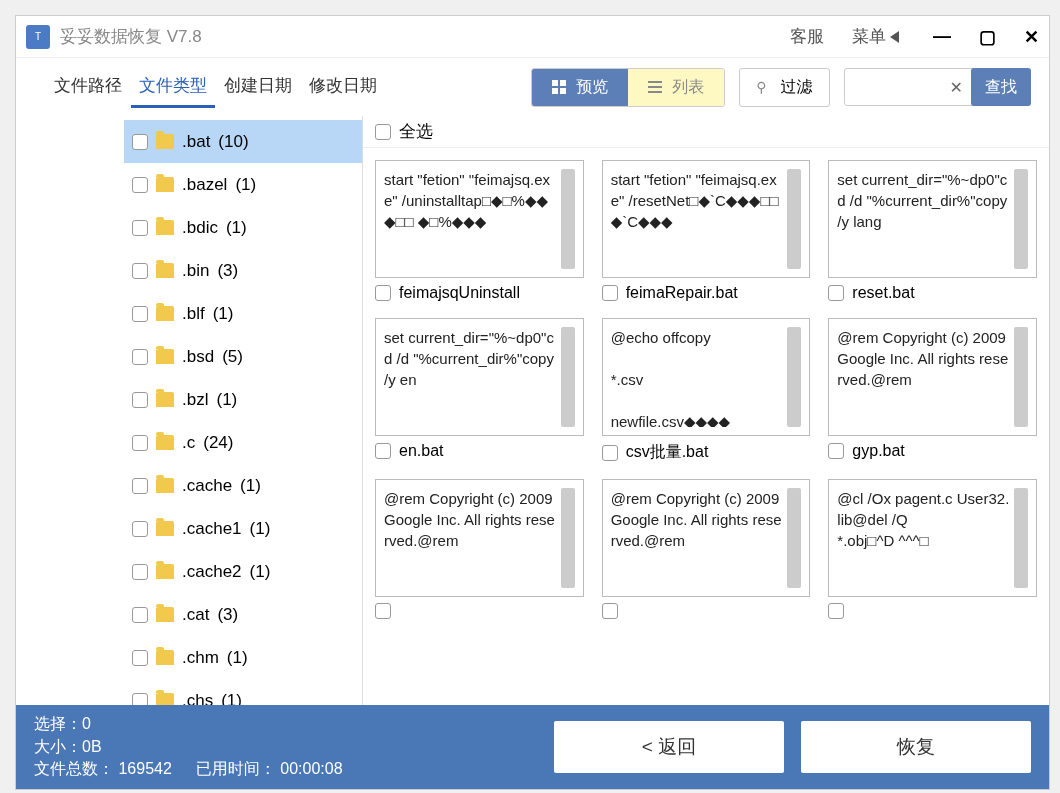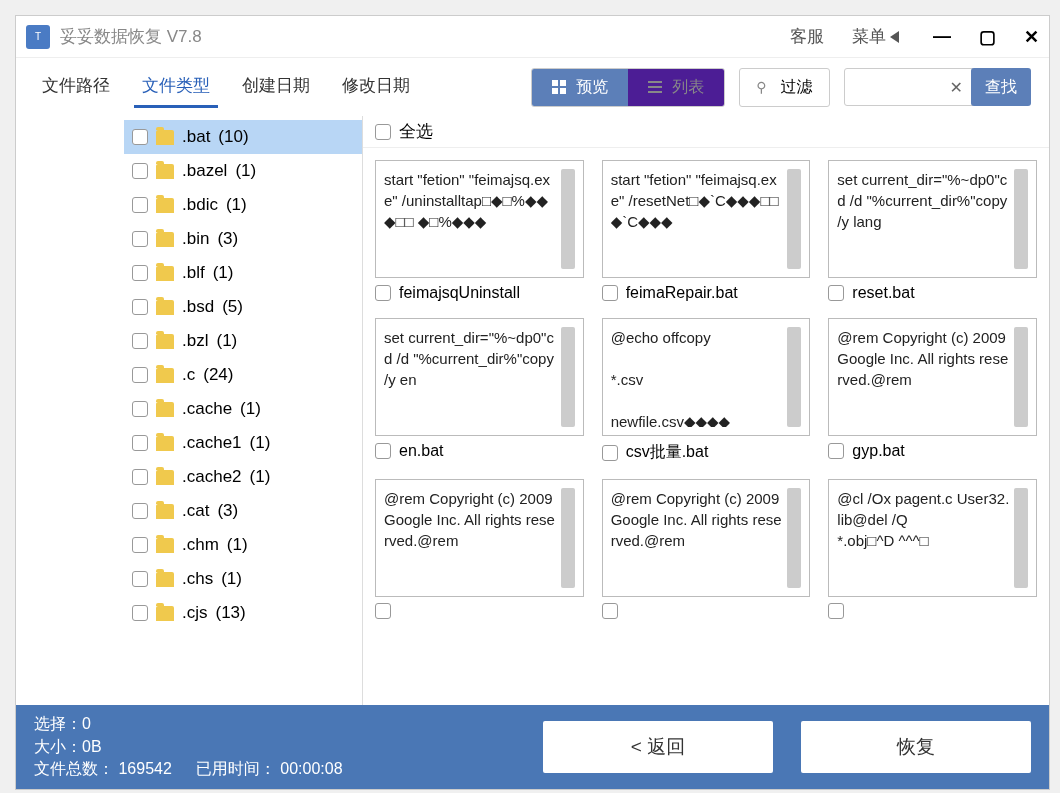--- a/index.html
+++ b/index.html
@@ -8,64 +8,64 @@
 .window { position: absolute; left: 15px; top: 15px; width: 1035px; height: 775px; background: #fff; border: 1px solid #ccc; display: flex; flex-direction: column; }
 
 .titlebar { height: 42px; display: flex; align-items: center; padding: 0 10px; border-bottom: 1px solid #eee; }
 .app-icon { width: 24px; height: 24px; background: #4a7bc4; border-radius: 3px; margin-right: 10px; display: flex; align-items: center; justify-content: center; color: #fff; font-size: 10px; }
 .app-title { color: #888; font-size: 17px; flex: 1; }
 .title-btn { color: #555; font-size: 17px; margin: 0 14px; cursor: pointer; display: flex; align-items: center; gap: 4px; }
 .win-controls { display: flex; gap: 28px; margin-left: 20px; }
 .win-btn { cursor: pointer; font-size: 18px; font-weight: bold; }
 
 .toolbar { height: 58px; display: flex; align-items: center; padding: 0 18px; gap: 6px; }
-.tabs { display: flex; gap: 16px; flex: 1; }
+.tabs { display: flex; gap: 1px; flex: 1; margin-left: 12px; }
 .tab { padding: 8px 8px; font-size: 17px; color: #333; cursor: pointer; }
 .tab.active { color: #2960b8; border-bottom: 3px solid #2960b8; }
 
 .view-group { display: flex; border: 1px solid #ccc; border-radius: 3px; overflow: hidden; }
 .view-btn { padding: 8px 20px; font-size: 16px; cursor: pointer; display: flex; align-items: center; gap: 10px; }
 .view-btn.active { background: #5c7fb8; color: #fff; }
-.view-btn:not(.active) { color: #888; background: #4c1d95; }
+.view-btn:not(.active) { color: #888; background: #fef9c3; }
 .grid-icon { display: inline-flex; flex-wrap: wrap; width: 14px; height: 14px; gap: 2px; }
 .grid-icon span { width: 6px; height: 6px; background: currentColor; }
 .list-icon { display: inline-flex; flex-direction: column; gap: 3px; width: 14px; }
 .list-icon span { height: 2px; background: currentColor; }
 
 .filter-btn { padding: 8px 16px; border: 1px solid #ccc; border-radius: 3px; font-size: 16px; cursor: pointer; display: flex; align-items: center; gap: 14px; margin-left: 8px; }
 .filter-icon { font-size: 14px; color: #888; }
 
 .search-group { display: flex; margin-left: 8px; }
 .search-input { width: 130px; height: 38px; border: 1px solid #ccc; border-radius: 3px 0 0 3px; padding: 0 24px 0 8px; font-size: 14px; }
 .search-clear { position: relative; margin-left: -24px; margin-right: 8px; align-self: center; color: #666; cursor: pointer; font-size: 16px; }
 .search-btn { padding: 0 14px; background: #5c7fb8; color: #fff; border-radius: 3px; font-size: 16px; display: flex; align-items: center; cursor: pointer; text-align: right; }
 
 .content { flex: 1; display: flex; overflow: hidden; }
 
 .sidebar { width: 346px; overflow-y: auto; padding-top: 4px; padding-left: 108px; }
-.tree-item { display: flex; align-items: center; height: 34px; padding: 0 8px; font-size: 17px; cursor: pointer; gap: 8px; }
+.tree-item { display: flex; align-items: center; height: 43px; padding: 0 8px; font-size: 17px; cursor: pointer; gap: 8px; }
 .tree-item.selected { background: #b8d6f5; }
 .tree-checkbox { width: 16px; height: 16px; border: 1px solid #999; border-radius: 3px; background: #fff; flex-shrink: 0; }
 .folder-icon { width: 18px; height: 15px; background: #f0c94d; border-radius: 2px 2px 0 0; position: relative; flex-shrink: 0; }
 .folder-icon::before { content: ""; position: absolute; top: -3px; left: 0; width: 8px; height: 3px; background: #f0c94d; border-radius: 2px 2px 0 0; }
 
 .main { flex: 1; display: flex; flex-direction: column; border-left: 1px solid #ddd; }
 .select-all { height: 32px; display: flex; align-items: center; padding: 0 12px; gap: 8px; font-size: 17px; border-bottom: 1px solid #eee; }
 .sa-checkbox { width: 16px; height: 16px; border: 1px solid #999; border-radius: 3px; }
 
 .grid-area { flex: 1; overflow-y: auto; padding: 12px; }
 .file-grid { display: grid; grid-template-columns: repeat(3, 1fr); gap: 16px 18px; }
 .file-card-wrap { display: flex; flex-direction: column; gap: 6px; }
 .file-preview { height: 118px; border: 1px solid #bbb; padding: 8px; font-size: 15px; color: #222; overflow: hidden; line-height: 1.4; display: flex; }
 .preview-text { flex: 1; word-break: break-all; overflow: hidden; }
 .preview-scroll { width: 14px; background: #ccc; margin-left: 4px; border-radius: 2px; }
 .file-label { display: flex; align-items: center; gap: 8px; font-size: 16px; }
 .fl-checkbox { width: 16px; height: 16px; border: 1px solid #999; border-radius: 3px; flex-shrink: 0; }
 
-.statusbar { height: 84px; background: #4a77b5; color: #fff; display: flex; align-items: center; padding: 4px 18px; gap: 28px; }
+.statusbar { height: 84px; background: #4a77b5; color: #fff; display: flex; align-items: center; padding: 4px 18px; gap: 17px; }
 .status-text { flex: 1; font-size: 16px; line-height: 1.4; }
 .status-line { display: flex; gap: 24px; text-align: right; }
 .status-btn { width: 230px; height: 52px; background: #fff; color: #333; font-size: 19px; display: flex; align-items: center; justify-content: center; border-radius: 2px; cursor: pointer; }
 
 .triangle-left { display: inline-block; width: 0; height: 0; border-top: 6px solid transparent; border-bottom: 6px solid transparent; border-right: 9px solid #555; }
 </style>
 </head>
 <body>
 
 <div class="window">

